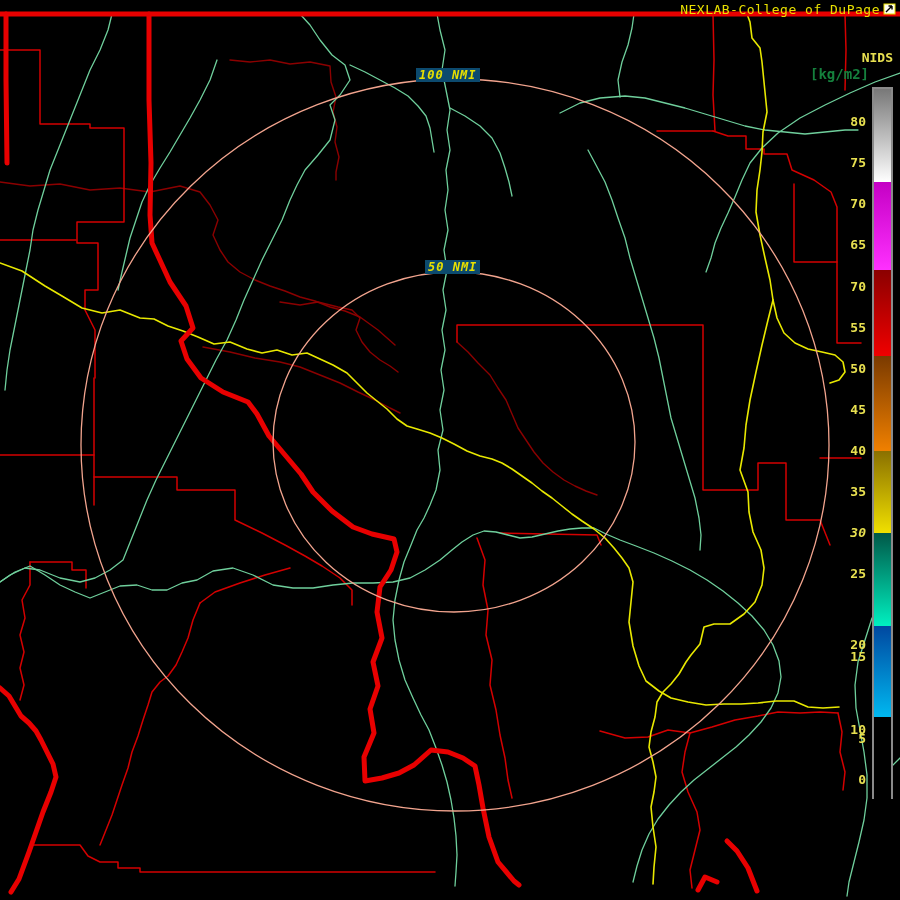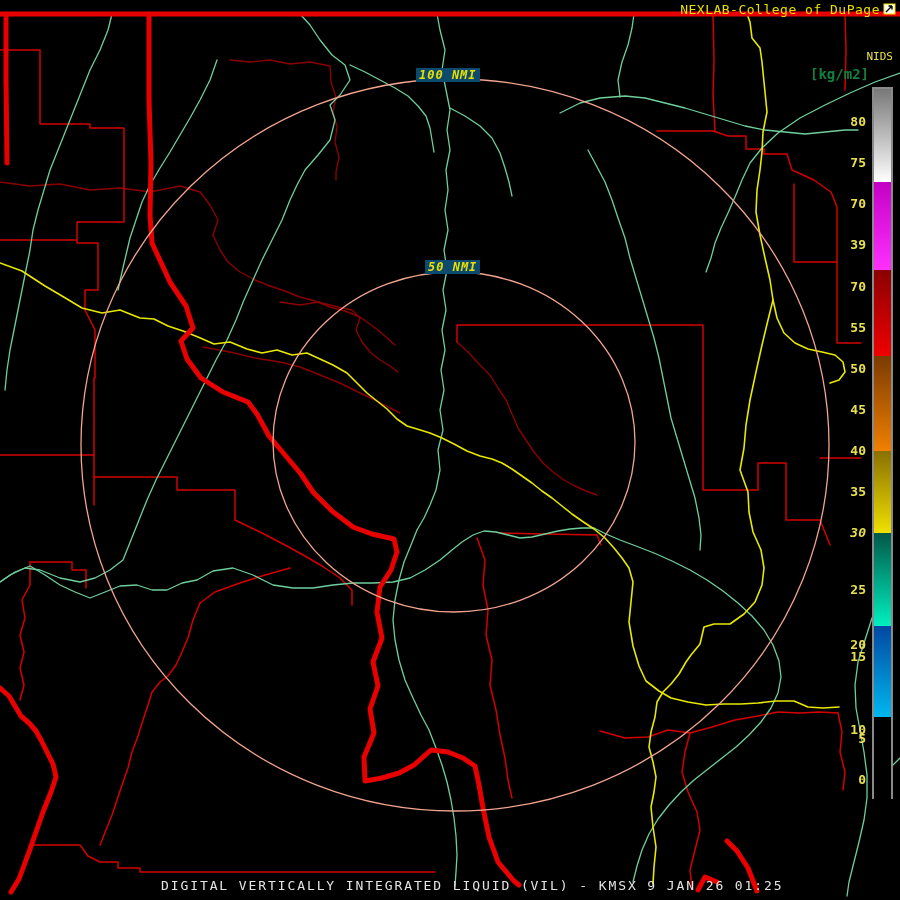--- a/index.html
+++ b/index.html
@@ -2,21 +2,21 @@
 <html><head>
 <meta charset="utf-8">
 <style>
   html,body{margin:0;padding:0;background:#000;}
   .stage{position:relative;width:900px;height:900px;background:#000;overflow:hidden;
          font-family:"DejaVu Sans Mono", monospace;}
   .stage svg{position:absolute;left:0;top:0;}
   .hdr{position:absolute;top:2px;right:20px;color:#e8e000;font-size:13px;letter-spacing:0.5px;
        font-weight:normal;z-index:5;}
   .logo{position:absolute;top:3px;right:4px;width:13px;height:12px;z-index:6;}
-  .cb-title{position:absolute;top:50px;right:7px;color:#e8e050;font-size:11px;font-weight:normal;z-index:5;}
+  .cb-title{position:absolute;top:50px;right:7px;color:#e8e050;font-size:13px;font-weight:bold;z-index:5;}
   .cb-units{position:absolute;top:66px;right:31px;color:#15803d;font-size:14px;font-weight:bold;z-index:5;}
   .colorbar{position:absolute;left:872px;top:87px;width:17px;height:708px;border:2px solid #8a8a8a;
             background:#000;z-index:4;}
   .cb-seg{position:absolute;left:0;width:100%;}
   .tick{position:absolute;right:34px;color:#e8e050;font-size:13px;font-weight:bold;z-index:5;
         text-align:right;line-height:16px;}
   .ring-label{position:absolute;color:#e8e000;font-size:12px;font-weight:bold;font-style:italic;
               letter-spacing:1px;background:#0c4a6e;padding:0 3px;z-index:3;white-space:nowrap;}
   .footer{position:absolute;top:878px;left:161px;color:#e4e4e4;font-size:13px;letter-spacing:1.9px;
           white-space:pre;z-index:5;}
@@ -101,30 +101,29 @@
       <div class="cb-seg" style="top: 266.945px; height: 94.5875px; background: linear-gradient(rgb(122, 58, 0), rgb(240, 128, 0));"></div>
       <div class="cb-seg" style="top: 361.533px; height: 82.25px; background: linear-gradient(rgb(138, 112, 0), rgb(240, 224, 0));"></div>
       <div class="cb-seg" style="top: 443.783px; height: 92.9425px; background: linear-gradient(rgb(0, 88, 72), rgb(0, 240, 192));"></div>
       <div class="cb-seg" style="top: 536.725px; height: 91.2975px; background: linear-gradient(rgb(0, 72, 160), rgb(0, 184, 240));"></div>
       <div class="cb-seg" style="top: 628.023px; height: 83.0725px; background: linear-gradient(rgb(0, 0, 0), rgb(0, 0, 0));"></div>
     </div>
   <div id="ticks">
       <div class="tick" style="top: 114px;">80</div>
       <div class="tick" style="top: 155.125px;">75</div>
       <div class="tick" style="top: 196.25px;">70</div>
-      <div class="tick" style="top: 237.375px;">39</div>
+      <div class="tick" style="top: 237.375px;">65</div>
       <div class="tick" style="top: 278.5px;">70</div>
       <div class="tick" style="top: 319.625px;">55</div>
       <div class="tick" style="top: 360.75px;">50</div>
       <div class="tick" style="top: 401.875px;">45</div>
       <div class="tick" style="top: 443px;">40</div>
       <div class="tick" style="top: 484.125px;">35</div>
       <div class="tick" style="top: 525.25px; font-style: italic;">30</div>
-      <div class="tick" style="top: 566.375px; margin-top: 16px;">25</div>
+      <div class="tick" style="top: 566.375px;">25</div>
       <div class="tick" style="top: 637px;">20</div>
       <div class="tick" style="top: 648.625px;">15</div>
       <div class="tick" style="top: 689.75px; margin-top: 32px;">10</div>
       <div class="tick" style="top: 730.875px;">5</div>
       <div class="tick" style="top: 772px;">0</div>
     </div>
 
-  <div class="footer">DIGITAL VERTICALLY INTEGRATED LIQUID (VIL) - KMSX 9 JAN 26 01:25</div>
 </div>
 
 </body></html>

